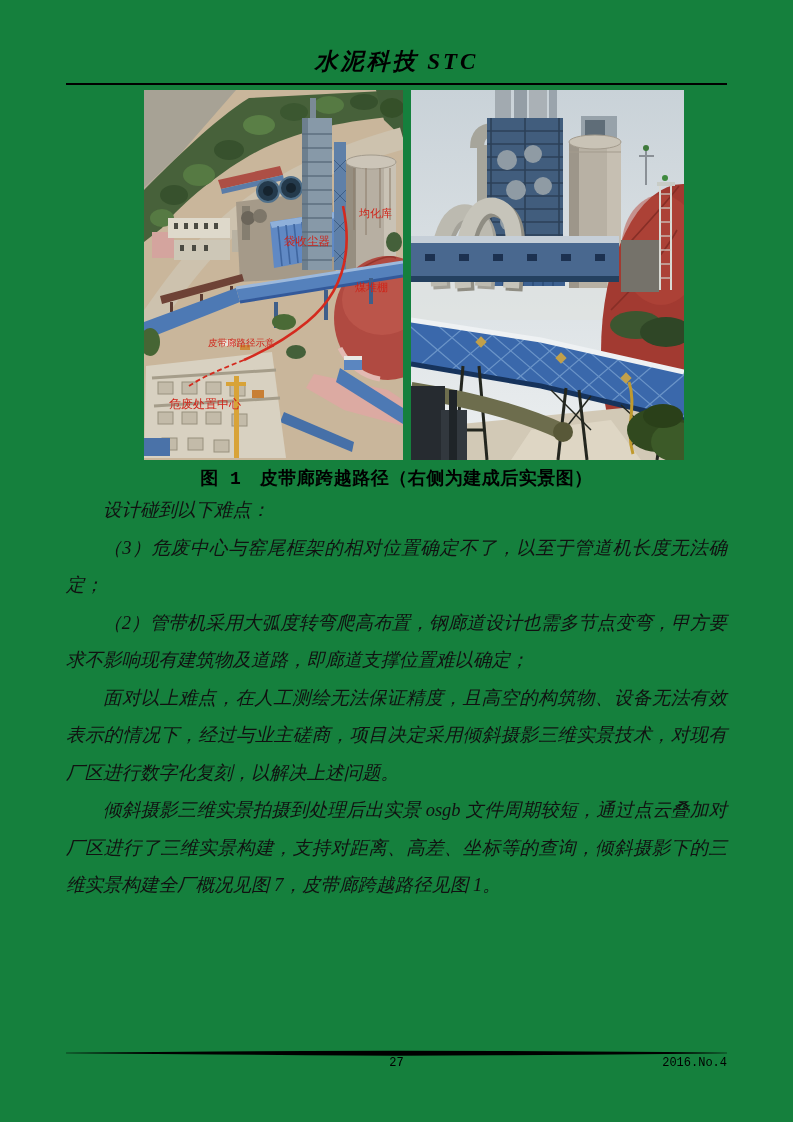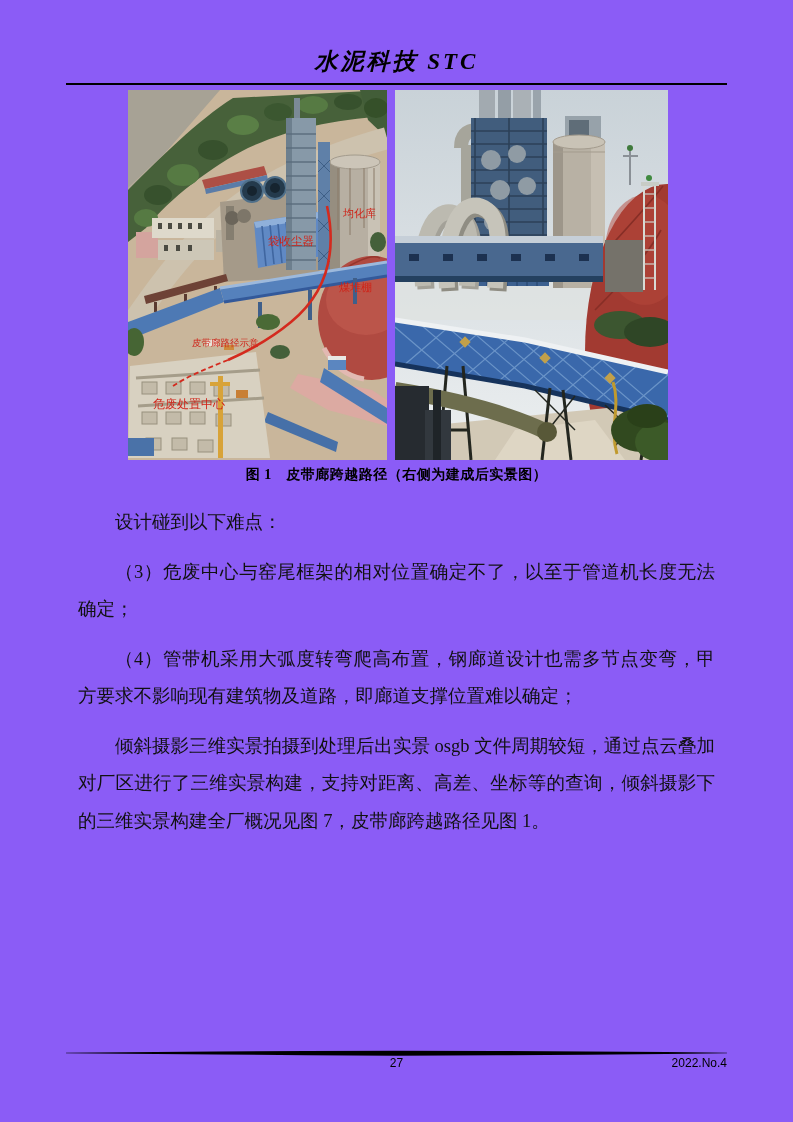--- a/index.html
+++ b/index.html
@@ -1,47 +1,47 @@
 <!DOCTYPE html>
 <html><head>
 <meta charset="utf-8">
 <style>
   html,body{margin:0;padding:0;background:#888;}
   .page{
-    position:relative;width:793px;height:1122px;background:#8b5cf6;
+    position:relative;width:793px;height:1122px;background:#15803d;
     margin:0 auto;overflow:hidden;
     font-family:"Liberation Serif","DejaVu Serif",serif;color:#111;
   }
   
   .journal-title{
     position:absolute;top:46px;left:0;width:100%;text-align:center;
     font-size:23px;font-style:italic;font-weight:600;letter-spacing:3px;color:#000;
   }
   .header-rule{position:absolute;top:83px;left:66px;width:661px;height:2px;background:#000;}
   
-  .figure-row{position:absolute;top:90px;left:128px;width:540px;height:370px;display:flex;}
+  .figure-row{position:absolute;top:90px;left:144px;width:540px;height:370px;display:flex;}
   .photo{display:block;}
   .photo-left{width:259px;height:370px;margin-right:8px;}
   .photo-right{width:273px;height:370px;}
   .figure-caption{
     position:absolute;top:466px;left:0;width:100%;text-align:center;
-    font-family:Liberation Serif, serif;
-    font-size:14px;font-weight:600;color:#000;letter-spacing:.5px;
+    font-family:Liberation Mono, monospace;
+    font-size:18px;font-weight:600;color:#000;letter-spacing:.5px;
   }
   
   .article{
     position:absolute;top:492px;left:66px;width:661px;
     font-size:18.5px;line-height:37.5px;text-align:justify;
   }
-  .article p{margin:12px;text-indent:2em;}
+  .article p{margin:0;text-indent:2em;font-style:italic;}
   
   .footer-line{position:absolute;top:1049px;left:66px;width:661px;height:9px;}
   .footer-text{
     position:absolute;top:1056px;left:66px;width:661px;height:20px;
-    font-family:Liberation Sans, sans-serif;font-size:12px;color:#000;
+    font-family:Liberation Mono, monospace;font-size:12px;color:#000;
   }
   .page-number{position:absolute;left:0;width:100%;text-align:center;top:0;}
   .issue-label{position:absolute;right:0;top:0;}
   svg text.anno{fill:#cf2318;font-family:"Liberation Sans","DejaVu Sans",sans-serif;}
 </style>
 </head>
 <body>
 
 <div class="page">
 
@@ -427,26 +427,27 @@
         <ellipse cx="252" cy="326" rx="20" ry="12" fill="#2a4019"></ellipse>
       </g>
     </svg>
   </div>
 
   <div class="figure-caption">图 1　皮带廊跨越路径（右侧为建成后实景图）</div>
 
   <div class="article">
     <p>设计碰到以下难点：</p>
     <p>（3）危废中心与窑尾框架的相对位置确定不了，以至于管道机长度无法确定；</p>
-    <p>（4）管带机采用大弧度转弯爬高布置，钢廊道设计也需多节点变弯，甲方要求不影响现有建筑物及道路，即廊道支撑位置难以确定；</p>
+    <p>（2）管带机采用大弧度转弯爬高布置，钢廊道设计也需多节点变弯，甲方要求不影响现有建筑物及道路，即廊道支撑位置难以确定；</p>
+    <p>面对以上难点，在人工测绘无法保证精度，且高空的构筑物、设备无法有效表示的情况下，经过与业主磋商，项目决定采用倾斜摄影三维实景技术，对现有厂区进行数字化复刻，以解决上述问题。</p>
     <p>倾斜摄影三维实景拍摄到处理后出实景 osgb 文件周期较短，通过点云叠加对厂区进行了三维实景构建，支持对距离、高差、坐标等的查询，倾斜摄影下的三维实景构建全厂概况见图 7，皮带廊跨越路径见图 1。</p>
   </div>
 
   <svg class="footer-line" viewBox="0 0 661 9" preserveAspectRatio="none" xmlns="http://www.w3.org/2000/svg">
     <polygon fill="#000" points="0,3.8 60,3.2 150,2.6 240,2.0 330,1.7 430,2.0 520,2.6 600,3.1 661,3.7
               661,4.3 600,4.9 520,5.7 430,6.3 330,6.7 240,6.3 150,5.5 60,4.7 0,4.2"></polygon>
   </svg>
   <div class="footer-text">
     <span class="page-number">27</span>
-    <span class="issue-label">2022.No.4</span>
+    <span class="issue-label">2016.No.4</span>
   </div>
 
 </div>
 
 </body></html>

